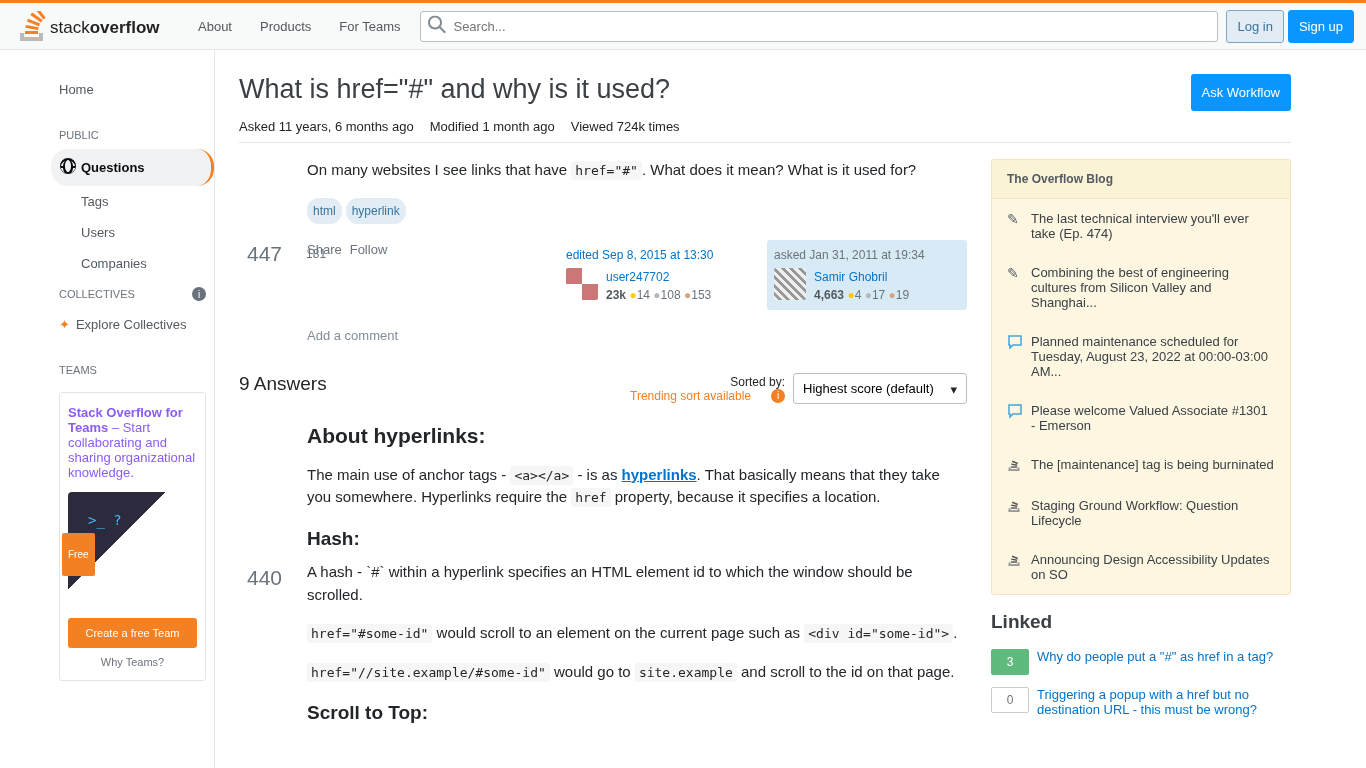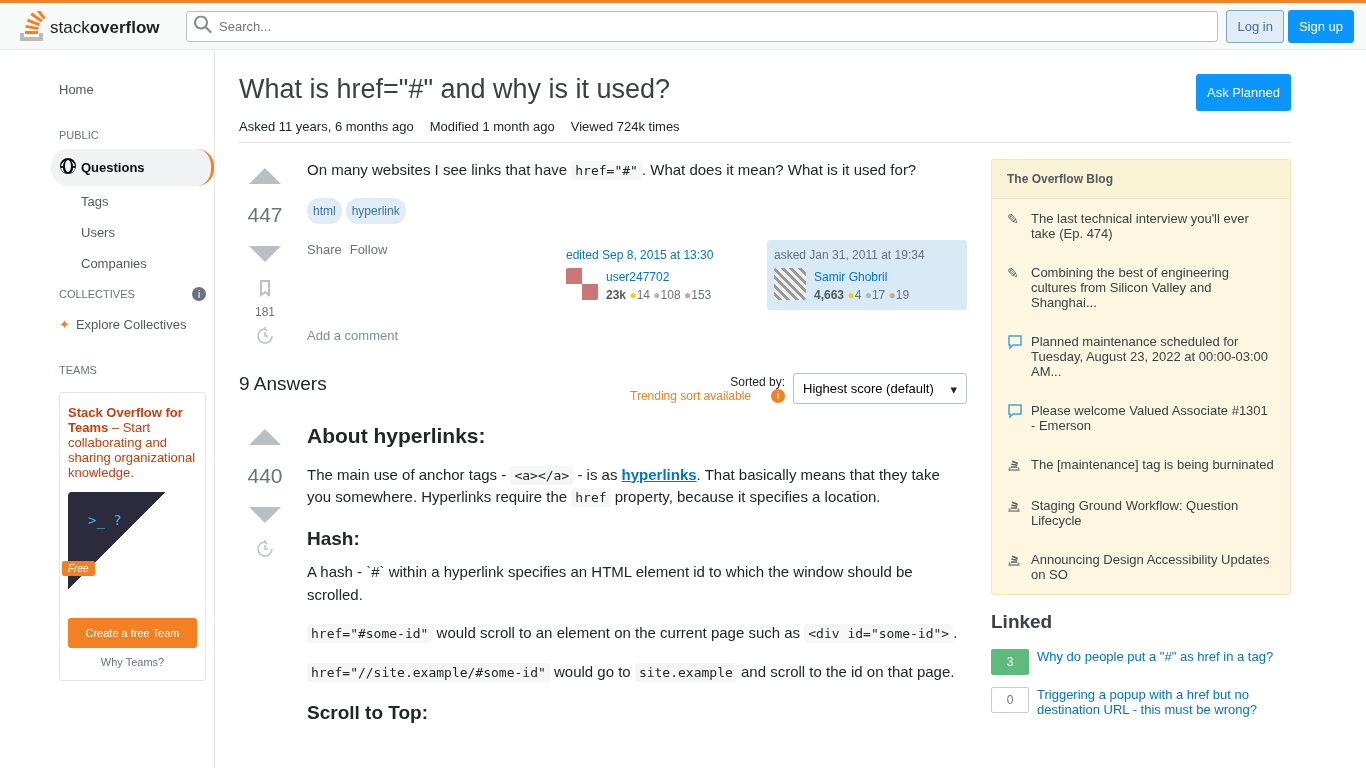--- a/index.html
+++ b/index.html
@@ -27,34 +27,34 @@
 .left-nav-item.active { background: #f1f2f3; border-right: 3px solid #f48024; font-weight: bold; color: #0c0d0e; border-radius: 17px; }
 .left-nav-item.indent { padding-left: 30px; }
 .left-nav-item .globe { margin-right: 4px; }
 .collectives-row { display: flex; justify-content: space-between; align-items: center; padding: 8px; }
 .collectives-title { font-size: 11px; color: #6a737c; }
 .info-icon { width: 14px; height: 14px; border-radius: 50%; background: #6a737c; color: #fff; font-size: 10px; display: flex; align-items: center; justify-content: center; }
 .explore-collectives { display: flex; align-items: center; padding: 8px; color: #525960; font-size: 13px; }
 .star-icon { color: #f48024; margin-right: 6px; }
 .teams-box { padding: 12px 8px; border: 1px solid #e3e6e8; border-radius: 3px; margin: 8px; }
 .teams-title { font-size: 13px; }
-.teams-desc { font-size: 13px; color: #c2410c; margin-bottom: 12px; }
+.teams-desc { font-size: 13px; color: #8b5cf6; margin-bottom: 12px; }
 .teams-img { height: 114px; background: linear-gradient(135deg, #2b2b3d 0%, #2b2b3d 40%, #fff 40%); border-radius: 4px; margin-bottom: 12px; position: relative; }
 .teams-img::before { content: ">_ ?"; position: absolute; top: 20px; left: 20px; color: #3cbcfc; font-family: monospace; font-size: 14px; }
-.teams-free { position: absolute; bottom: 30px; left: -6px; background: #f48024; color: #fff; font-size: 10px; padding: 2px 6px; border-radius: 2px; font-style: italic; }
+.teams-free { position: absolute; bottom: 30px; left: -6px; background: #f48024; color: #fff; font-size: 10px; padding: 16px 6px; border-radius: 2px; }
 .why-teams { text-align: center; font-size: 11px; color: #6a737c; margin-top: 8px; }
 .content { flex: 1; padding: 24px; max-width: 1100px; }
 .question-header { display: flex; justify-content: space-between; align-items: flex-start; margin-bottom: 8px; }
 .question-title { font-size: 27px; font-weight: 400; color: #3b4045; flex: 1; }
 .question-meta { display: flex; gap: 16px; padding-bottom: 8px; border-bottom: 1px solid #e3e6e8; margin-bottom: 16px; font-size: 13px; color: #6a737c; }
 .question-meta span { color: #232629; }
 .main-layout { display: flex; gap: 24px; }
 .post-area { flex: 1; }
 .post { display: flex; gap: 16px; }
-.vote-cell { width: 52px; display: flex; flex-direction: column; align-items: center; gap: 8px; color: #babfc4; }
+.vote-cell { width: 52px; display: flex; align-items: center; gap: 8px; color: #babfc4; }
 .vote-arrow { width: 36px; height: 36px; cursor: pointer; }
 .vote-count { font-size: 21px; color: #6a737c; }
 .bookmark-count { font-size: 12px; color: #6a737c; }
 .post-body { flex: 1; font-size: 15px; line-height: 1.5; color: #232629; }
 .post-body p { margin-bottom: 16px; }
 .inline-code { background: #f6f6f6; padding: 2px 4px; border-radius: 3px; font-family: Consolas, monospace; font-size: 13px; }
 .tags { display: flex; gap: 4px; margin-bottom: 16px; }
 .tag { background: #e1ecf4; color: #39739d; padding: 4px 6px; border-radius: 12px; font-size: 12px; cursor: pointer; }
 .post-actions { display: flex; justify-content: space-between; margin-top: 16px; }
 .action-links { display: flex; gap: 8px; color: #6a737c; font-size: 13px; }
@@ -115,20 +115,25 @@
       <g fill="#f48024">
         <rect x="5" y="20" width="13" height="3"></rect>
         <rect x="5.5" y="15" width="13" height="3" transform="rotate(10 12 16.5)"></rect>
         <rect x="7" y="10" width="13" height="3" transform="rotate(22 13.5 11.5)"></rect>
         <rect x="10" y="5" width="13" height="3" transform="rotate(36 16.5 6.5)"></rect>
         <rect x="14" y="1" width="13" height="3" transform="rotate(52 20.5 2.5)"></rect>
       </g>
       <text x="30" y="22" font-size="17" font-family="Arial" fill="#222">stack<tspan font-weight="bold">overflow</tspan></text>
     </svg>
   </a>
+  <nav class="header-nav">
+    <span class="header-nav-item">About</span>
+    <span class="header-nav-item">Products</span>
+    <span class="header-nav-item">For Teams</span>
+  </nav>
   <div class="search-box">
     <span class="search-icon">
       <svg width="18" height="18" viewBox="0 0 18 18">
           <path fill="currentColor" d="m18 16.5-5.14-5.18h-.35a7 7 0 1 0-1.19 1.19v.35L16.5 18l1.5-1.5ZM12 7A5 5 0 1 1 2 7a5 5 0 0 1 10 0Z"></path>
         </svg>
     </span>
     <input type="text" placeholder="Search..." style="">
   </div>
   <div class="header-buttons">
     <button class="btn btn-login">Log in</button>
@@ -169,21 +174,21 @@
         <span class="teams-free">Free</span>
       </div>
       <button class="btn btn-orange">Create a free Team</button>
       <div class="why-teams">Why Teams?</div>
     </div>
   </aside>
 
   <main class="content">
     <div class="question-header">
       <h1 class="question-title">What is href="#" and why is it used?</h1>
-      <button class="btn btn-ask">Ask Planned</button>
+      <button class="btn btn-ask">Ask Workflow</button>
     </div>
     <div class="question-meta">
       <div><span>Asked</span> <span>11 years, 6 months ago</span></div>
       <div><span>Modified</span> <span>1 month ago</span></div>
       <div><span>Viewed</span> <span>724k times</span></div>
     </div>
 
     <div class="main-layout">
       <div class="post-area">
 

